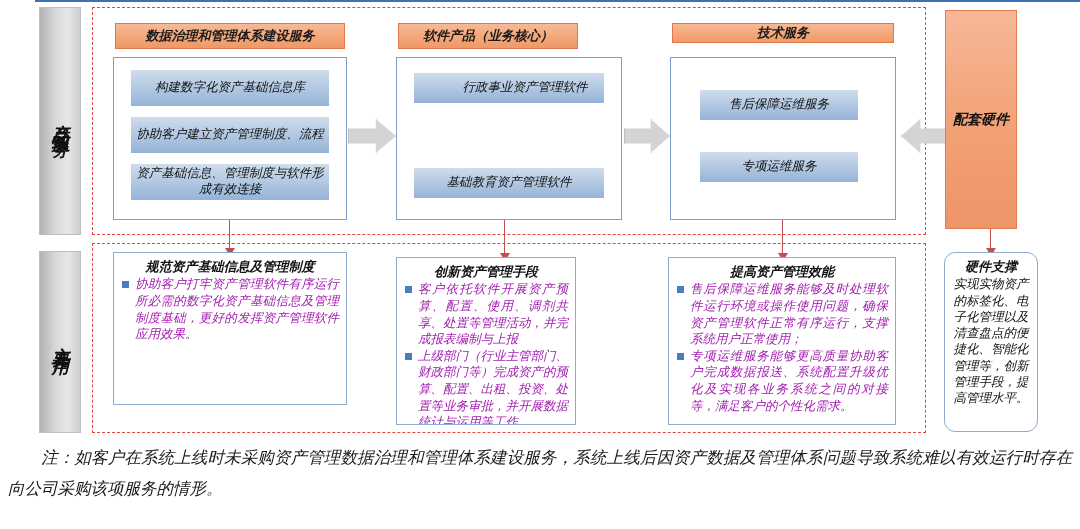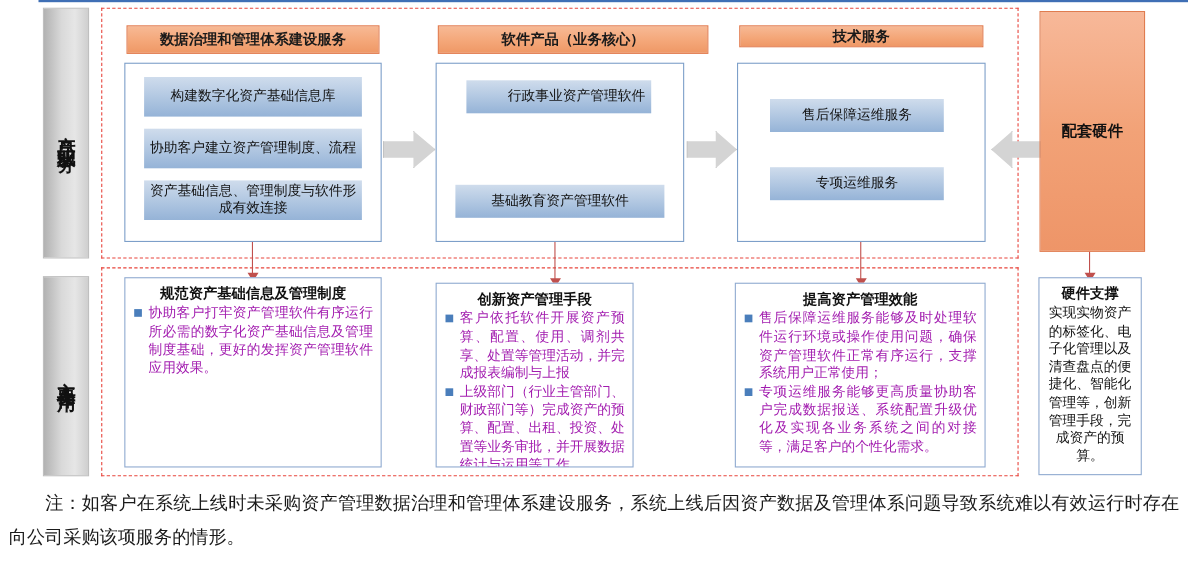--- a/index.html
+++ b/index.html
@@ -10,20 +10,21 @@
   body {
     font-family: "Liberation Sans", "DejaVu Sans", sans-serif;
     color: #000000;
   }
   #page {
     position: relative;
     width: 1080px;
     height: 529px;
     overflow: hidden;
     background: #ffffff;
+    font-style: italic;
   }
 
   
   .top-rule {
     position: absolute;
     left: 35px;
     top: 0px;
     width: 1045px;
     height: 2px;
     background: #3f6fb5;
@@ -67,21 +68,21 @@
     color: #1a1a1a;
     font-size: 13px;
     font-weight: bold;
     display: flex;
     align-items: center;
     justify-content: center;
     box-sizing: border-box;
     text-align: center;
   }
   #chip-0 { left: 115px; top: 23px; width: 230px; height: 26px; }
-  #chip-1 { left: 398px; top: 23px; width: 246px; height: 26px; }
+  #chip-1 { left: 398px; top: 23px; width: 180px; height: 26px; }
   #chip-2 { left: 672px; top: 23px; width: 222px; height: 20px; }
 
   
   .group-panel {
     position: absolute;
     background: #ffffff;
     border: 1px solid #7d9fc9;
     box-sizing: border-box;
   }
   #panel-0 { left: 113px; top: 57px; width: 234px; height: 163px; }
@@ -115,21 +116,21 @@
   .block-arrow.left {
     clip-path: polygon(100% 28%, 42% 28%, 42% 0%, 0% 50%, 42% 100%, 42% 72%, 100% 72%);
   }
   #arrow-0 { left: 348px; top: 119px; width: 46px; height: 32px; }
   #arrow-1 { left: 624px; top: 119px; width: 44px; height: 32px; }
   #arrow-2 { left: 901px; top: 119px; width: 44px; height: 32px; }
 
   
   #hardware-box {
     position: absolute;
-    left: 945px; top: 10px; width: 96px; height: 219px;
+    left: 945px; top: 10px; width: 72px; height: 219px;
     background: linear-gradient(to bottom, #f7b899 0%, #f2a277 50%, #ee9568 100%);
     border: 1px solid #e07c4f;
     display: flex;
     align-items: center;
     justify-content: center;
     font-size: 14px;
     font-weight: bold;
     color: #111111;
     box-sizing: border-box;
   }
@@ -186,24 +187,24 @@
     background: #4a7ebb;
   }
   .desc-plain {
     font-size: 12.5px;
     line-height: 1.33;
     color: #111111;
     text-align: justify;
     text-justify: inter-ideograph;
   }
 
-  #desc-0 { left: 113px; top: 252px; width: 234px; height: 173px; }
+  #desc-0 { left: 113px; top: 252px; width: 234px; height: 153px; }
   #desc-1 { left: 396px; top: 257px; width: 180px; height: 168px; }
   #desc-2 { left: 668px; top: 257px; width: 228px; height: 168px; }
-  #desc-3 { left: 944px; top: 252px; width: 94px; height: 180px; }
+  #desc-3 { left: 944px; top: 252px; width: 94px; height: 180px; border-radius: 11px; }
   #desc-3 .desc-plain { font-size: 12.5px; line-height: 1.3; text-align: center; }
 
   
   #footnote {
     position: absolute;
     left: 8px;
     top: 443px;
     width: 1064px;
     font-family: "Liberation Serif", "DejaVu Serif", serif;
     font-size: 16.5px;
@@ -234,21 +235,21 @@
   <div class="orange-chip" id="chip-0">数据治理和管理体系建设服务</div>
   <div class="group-panel" id="panel-0"></div>
   <div class="blue-item" style="left:131px; top:70px; width:198px; height:36px;">构建数字化资产基础信息库</div>
   <div class="blue-item" style="left:131px; top:117px; width:198px; height:36px;">协助客户建立资产管理制度、流程</div>
   <div class="blue-item" style="left:131px; top:164px; width:198px; height:36px;">资产基础信息、管理制度与软件形成有效连接</div>
 
   <div class="block-arrow right" id="arrow-0"></div>
 
   <div class="orange-chip" id="chip-1">软件产品（业务核心）</div>
   <div class="group-panel" id="panel-1"></div>
-  <div class="blue-item" style="left:424px; top:73px; width:168px; height:30px;padding-left:36px;">行政事业资产管理软件</div>
+  <div class="blue-item" style="left:414px; top:73px; width:190px; height:30px;padding-left:36px;">行政事业资产管理软件</div>
   <div class="blue-item" style="left:414px; top:168px; width:190px; height:30px;">基础教育资产管理软件</div>
 
   <div class="block-arrow right" id="arrow-1"></div>
 
   <div class="orange-chip" id="chip-2">技术服务</div>
   <div class="group-panel" id="panel-2"></div>
   <div class="blue-item" style="left:700px; top:90px; width:158px; height:30px;">售后保障运维服务</div>
   <div class="blue-item" style="left:700px; top:152px; width:158px; height:30px;">专项运维服务</div>
 
   <div class="block-arrow left" id="arrow-2"></div>
@@ -285,20 +286,20 @@
   <div class="desc-box" id="desc-2">
     <div class="desc-title">提高资产管理效能</div>
     <ul class="desc-list">
       <li>售后保障运维服务能够及时处理软件运行环境或操作使用问题，确保资产管理软件正常有序运行，支撑系统用户正常使用；</li>
       <li>专项运维服务能够更高质量协助客户完成数据报送、系统配置升级优化及实现各业务系统之间的对接等，满足客户的个性化需求。</li>
     </ul>
   </div>
 
   <div class="desc-box" id="desc-3">
     <div class="desc-title">硬件支撑</div>
-    <div class="desc-plain">实现实物资产的标签化、电子化管理以及清查盘点的便捷化、智能化管理等，创新管理手段，完成资产的预算。</div>
+    <div class="desc-plain">实现实物资产的标签化、电子化管理以及清查盘点的便捷化、智能化管理等，创新管理手段，提高管理水平。</div>
   </div>
 
   <div id="footnote">
     <span class="indent"></span><span>注：如客户在系统上线时未采购资产管理数据治理和管理体系建设服务，系统上线后因资产数据及管理体系问题导致系统难以有效运行时存在向公司采购该项服务的情形。</span>
   </div>
 
 </div>
 
 </body></html>

